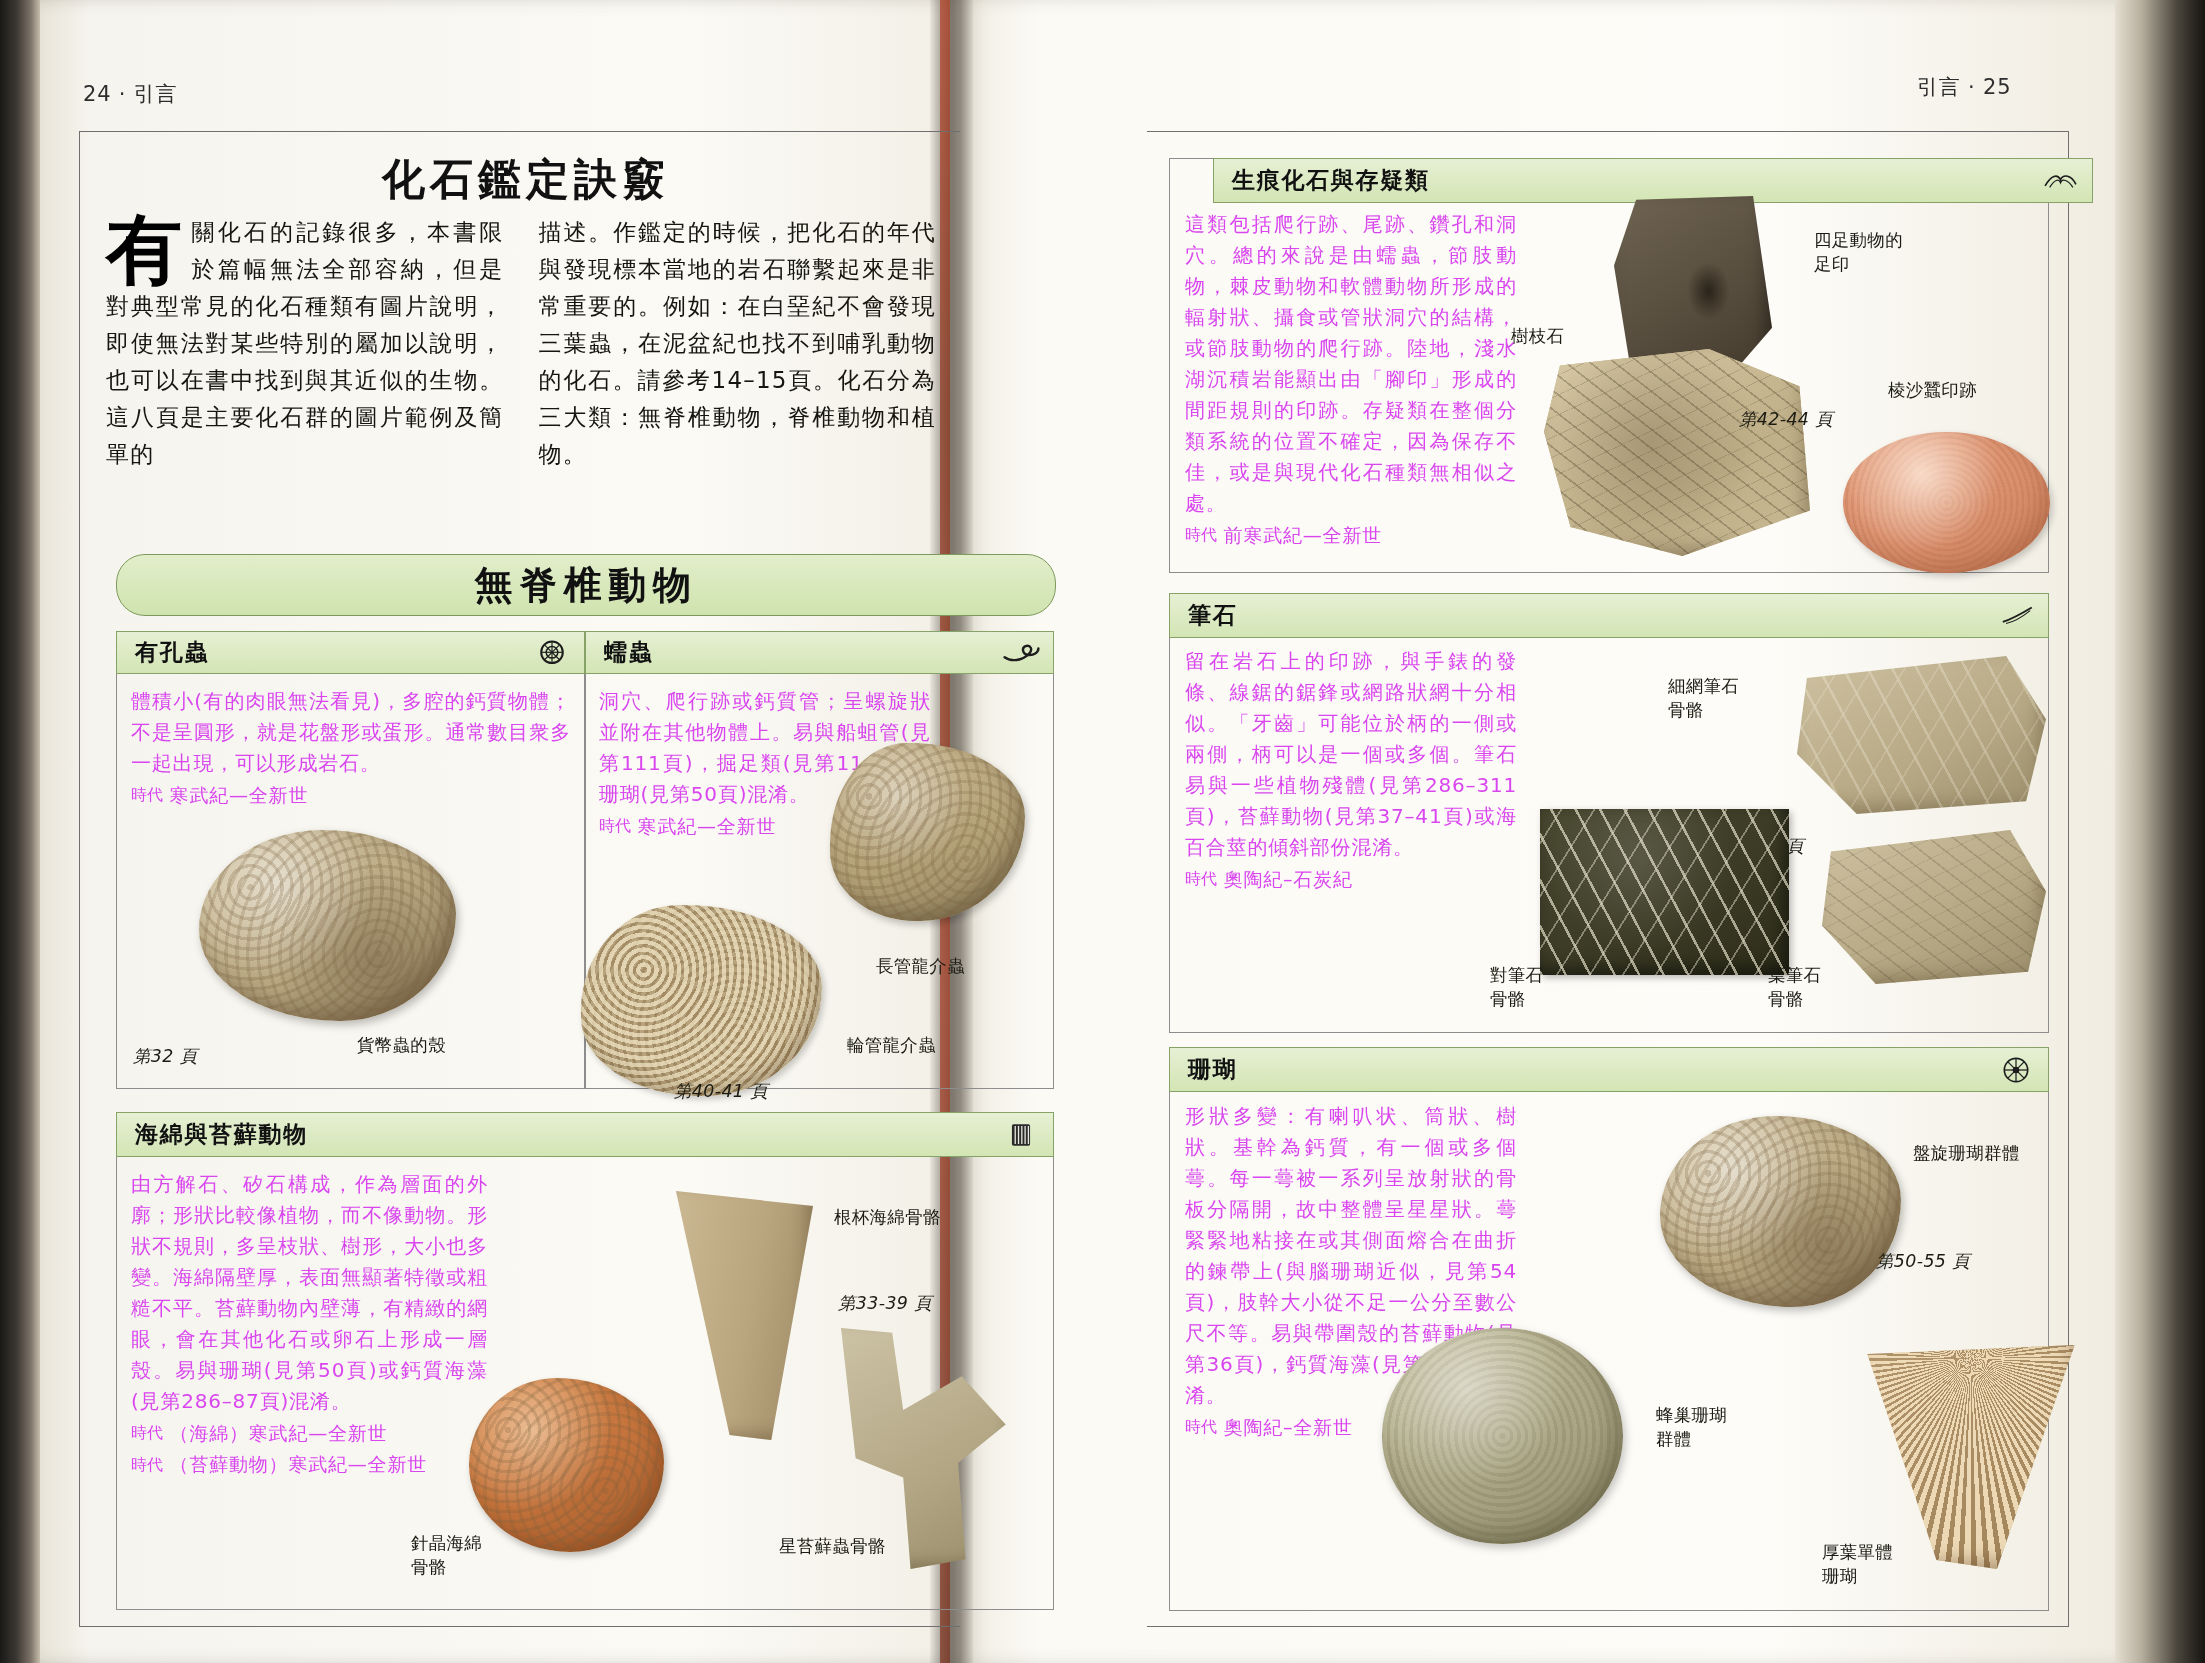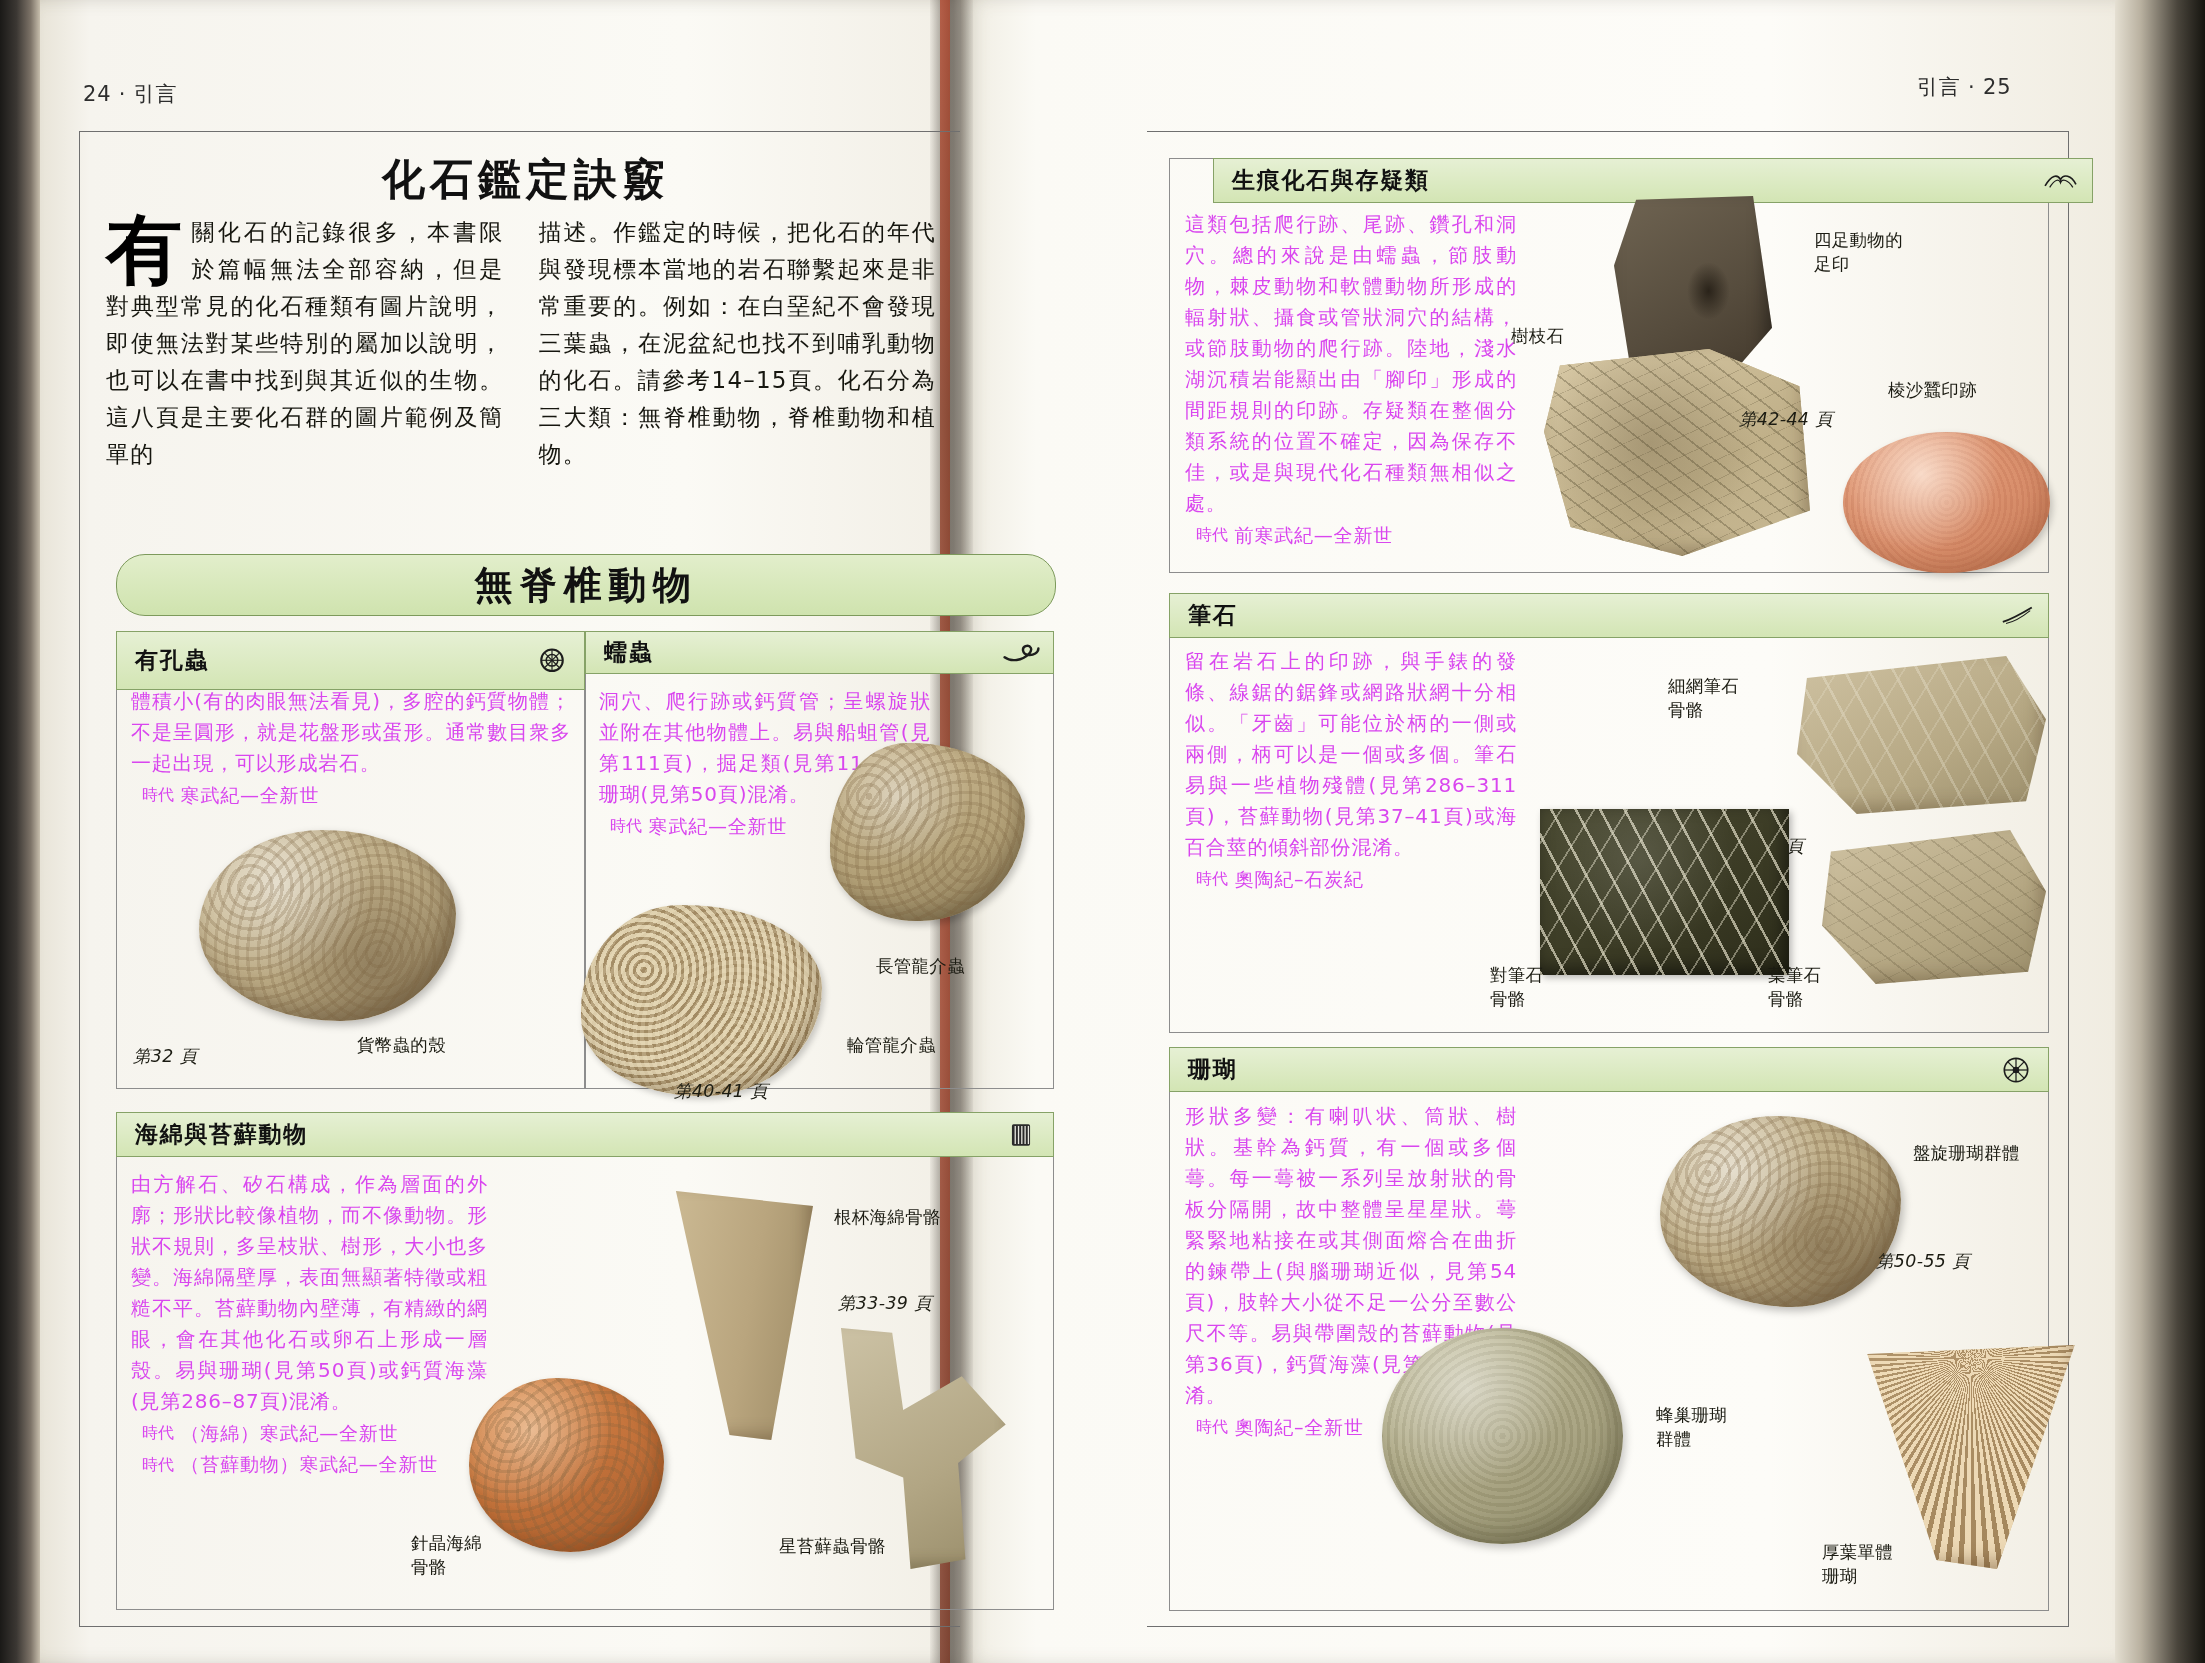--- a/index.html
+++ b/index.html
@@ -174,21 +174,20 @@
   .body-text {
     position: absolute;
     font-size: 20px;
     line-height: 31px;
     letter-spacing: 0.8px;
     color: #d946ef;
     text-align: justify;
   }
   .era-line {
     font-size: 19px;
-    margin-left: 11px;
   }
   .era-label {
     font-size: 16px;
     vertical-align: 1.7px;
     letter-spacing: 0;
     margin-right: 6.6px;
   }
 
   .caption {
     position: absolute;
@@ -354,21 +353,21 @@
       <span>關化石的記錄很多，本書限於篇幅無法全部容納，但是對典型常見的化石種類有圖片說明，即使無法對某些特別的屬加以說明，也可以在書中找到與其近似的生物。這八頁是主要化石群的圖片範例及簡單的</span>
     </div>
     <div class="intro-col">描述。作鑑定的時候，把化石的年代與發現標本當地的岩石聯繫起來是非常重要的。例如：在白堊紀不會發現三葉蟲，在泥盆紀也找不到哺乳動物的化石。請參考14–15頁。化石分為三大類：無脊椎動物，脊椎動物和植物。</div>
   </div>
 
   <div class="banner" style="top:554px; left:116px; width:938px; height:60px;border-radius:29px;">
     <span class="banner-title">無脊椎動物</span>
   </div>
 
   <div class="panel-box" style="top:631px; left:116px; width:469px; height:458px;"></div>
-  <div class="subhead" style="top:631px; left:116px; width:469px; height:59px;">
+  <div class="subhead" style="top:631px; left:116px; width:469px; height:43px;">
     <span class="label">有孔蟲</span>
     <span class="icon-box">
       <svg width="30" height="26.6" viewBox="0 0 36 32" class="icon-svg">
         <circle cx="18" cy="16" r="13" fill="none" stroke="#1d1d1d" stroke-width="2.4"></circle>
         <circle cx="18" cy="16" r="7" fill="none" stroke="#1d1d1d" stroke-width="1.8"></circle>
         <g stroke="#1d1d1d" stroke-width="1.4">
           <line x1="18" y1="3" x2="18" y2="29"></line>
             <line x1="5" y1="16" x2="31" y2="16"></line>
           <line x1="9" y1="7" x2="27" y2="25"></line>
             <line x1="27" y1="7" x2="9" y2="25"></line>

